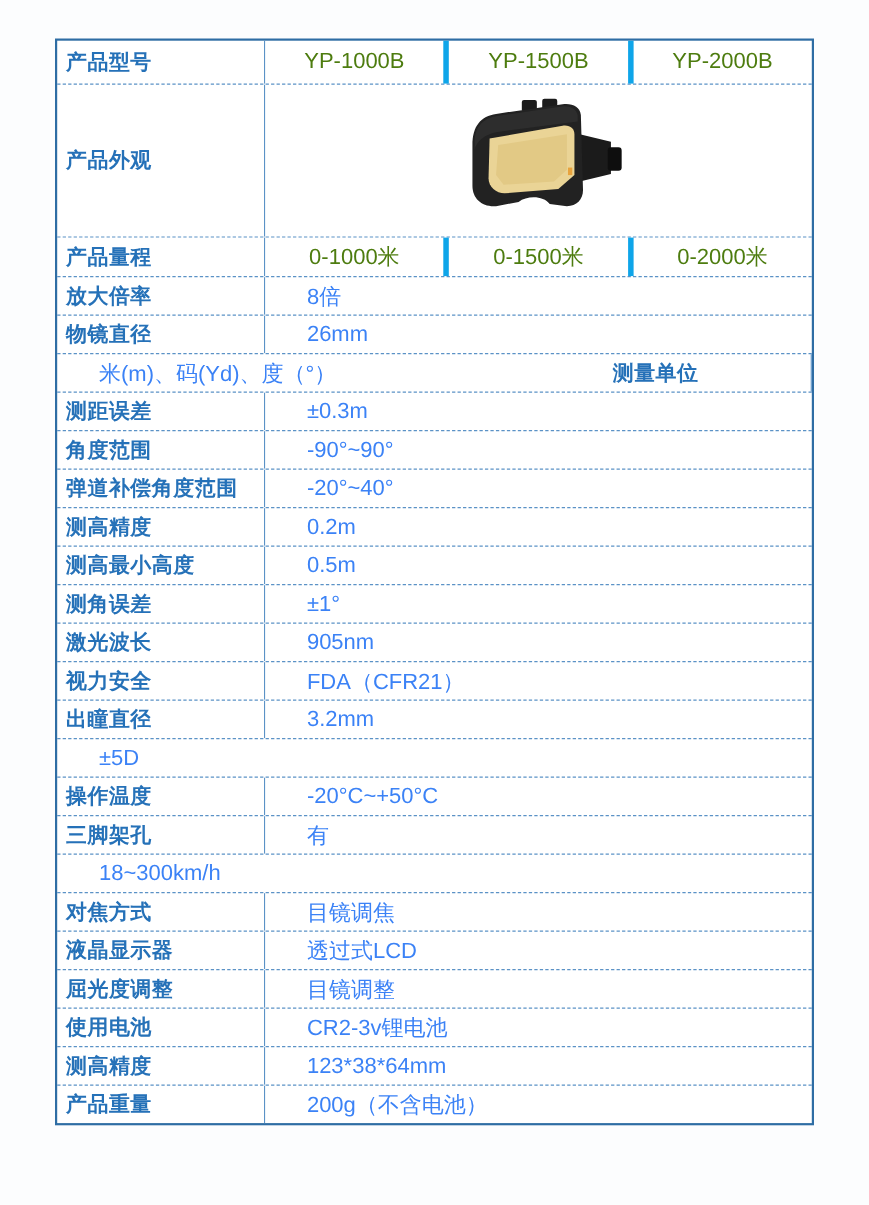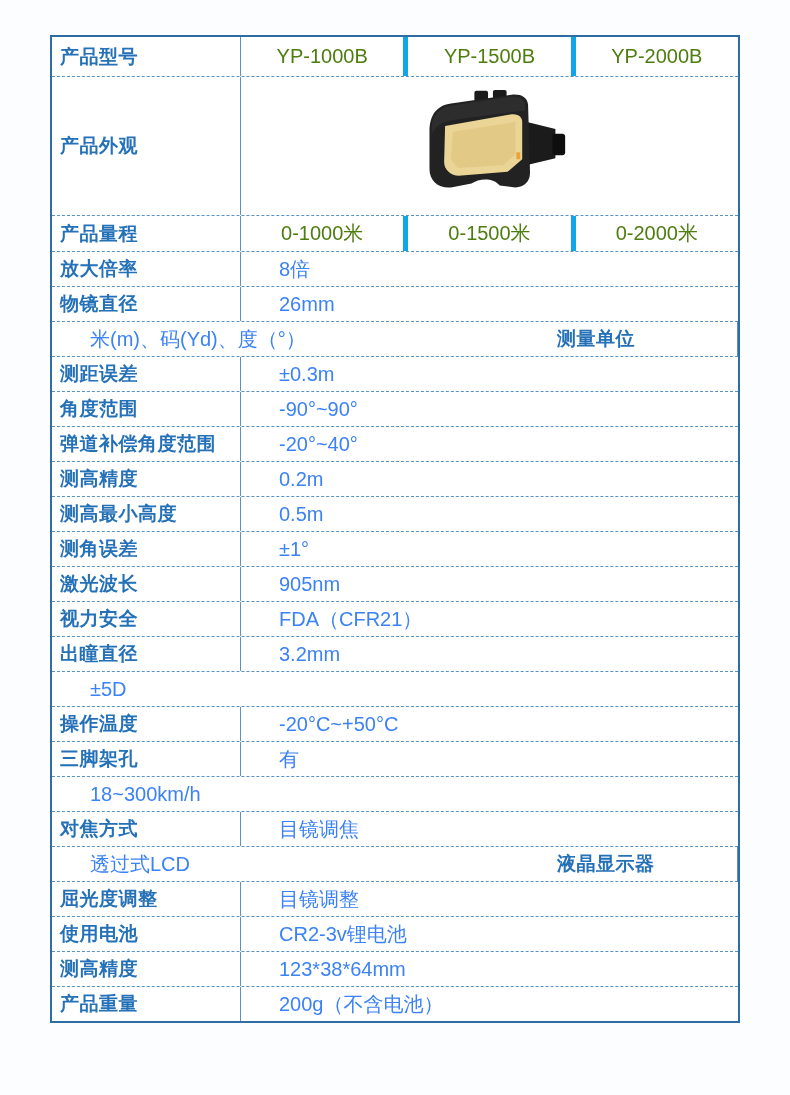--- a/index.html
+++ b/index.html
@@ -164,22 +164,22 @@
     <div class="cell cell-value">有</div>
   </div>
   <div class="row row-spec">
     <div class="cell cell-value">18~300km/h</div>
   </div>
   <div class="row row-spec">
     <div class="cell cell-label">对焦方式</div>
     <div class="cell cell-value">目镜调焦</div>
   </div>
   <div class="row row-spec">
+    <div class="cell cell-label">液晶显示器</div>
     <div class="cell cell-value">透过式LCD</div>
-    <div class="cell cell-label">液晶显示器</div>
   </div>
   <div class="row row-spec">
     <div class="cell cell-label">屈光度调整</div>
     <div class="cell cell-value">目镜调整</div>
   </div>
   <div class="row row-spec">
     <div class="cell cell-label">使用电池</div>
     <div class="cell cell-value">CR2-3v锂电池</div>
   </div>
   <div class="row row-spec">

